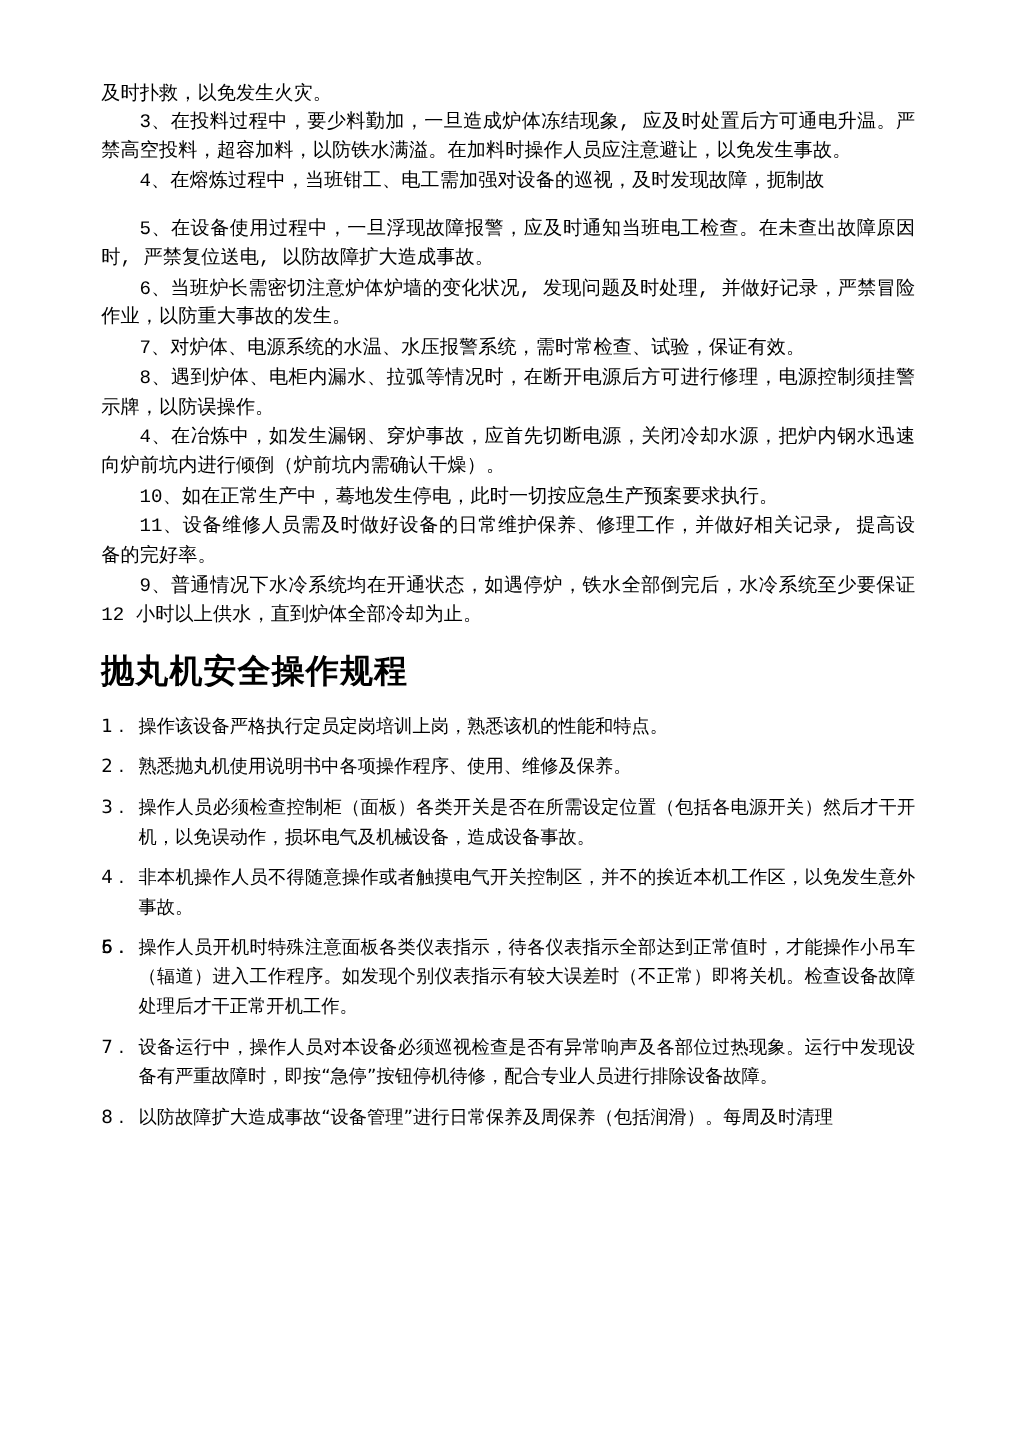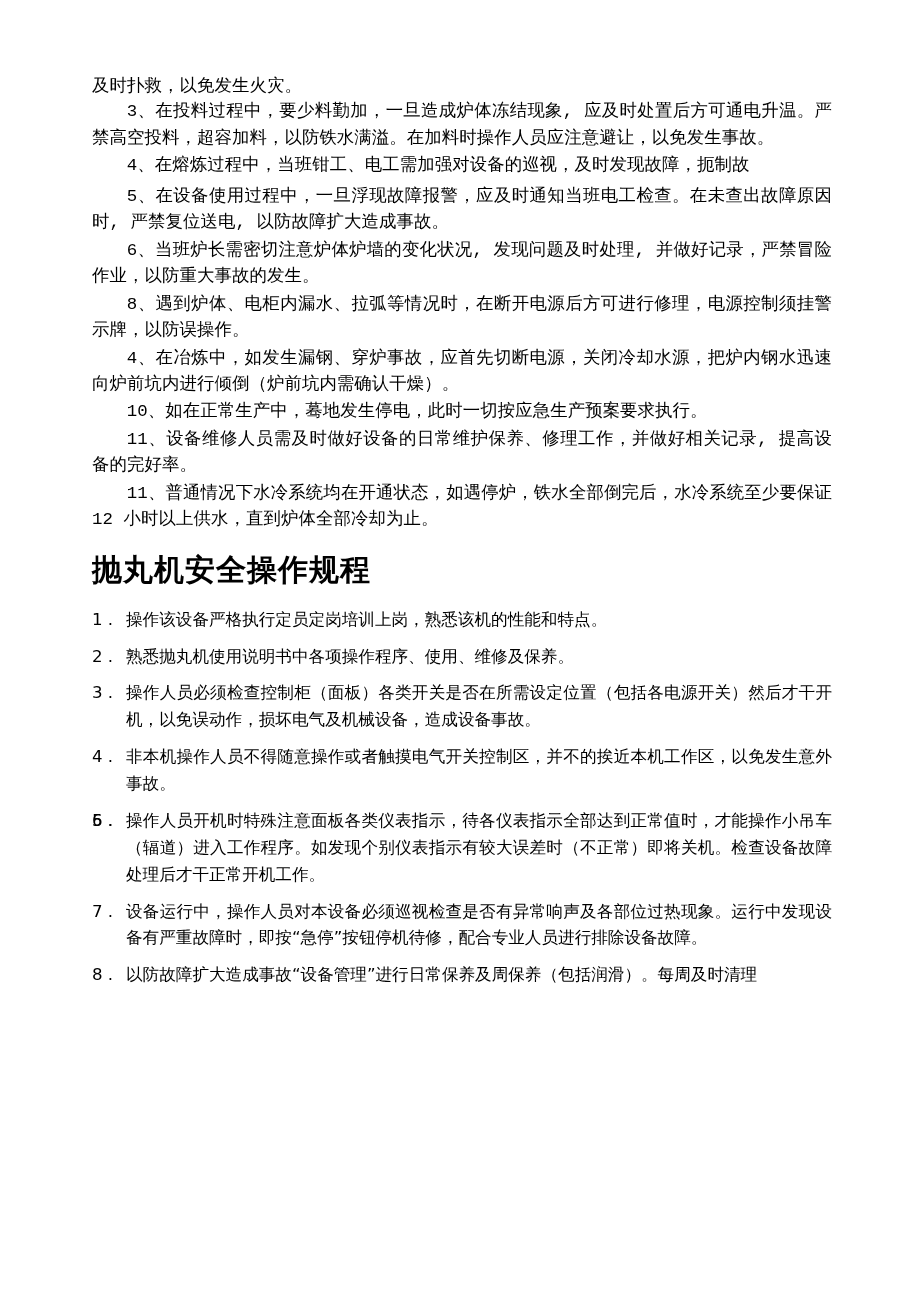--- a/index.html
+++ b/index.html
@@ -35,21 +35,21 @@
     text-align: justify;
     text-justify: inter-ideograph;
     margin: 0 0 1px 0;
     letter-spacing: 0.1px;
   }
   .para.indent {
     text-indent: 2em;
     font-family: Liberation Mono, monospace;
   }
   .para.gap-before {
-    margin-top: 4px;
+    margin-top: 17px;
   }
   
   .doc-heading {
     font-size: 30px;
     font-weight: bold;
     text-align: left;
     margin: 16px 0 16px 0;
     letter-spacing: 1px;
     font-family: "DejaVu Sans", "Liberation Sans", sans-serif;
   }
@@ -90,25 +90,26 @@
 
 <div class="page">
   <div class="content">
 
     <div class="section-top">
       <p class="para">及时扑救，以免发生火灾。</p>
       <p class="para indent">3、在投料过程中，要少料勤加，一旦造成炉体冻结现象, 应及时处置后方可通电升温。严禁高空投料，超容加料，以防铁水满溢。在加料时操作人员应注意避让，以免发生事故。</p>
       <p class="para indent">4、在熔炼过程中，当班钳工、电工需加强对设备的巡视，及时发现故障，扼制故</p>
       <p class="para indent gap-before">5、在设备使用过程中，一旦浮现故障报警，应及时通知当班电工检查。在未查出故障原因时, 严禁复位送电, 以防故障扩大造成事故。</p>
       <p class="para indent">6、当班炉长需密切注意炉体炉墙的变化状况, 发现问题及时处理, 并做好记录，严禁冒险作业，以防重大事故的发生。</p>
+      <p class="para indent">7、对炉体、电源系统的水温、水压报警系统，需时常检查、试验，保证有效。</p>
       <p class="para indent">8、遇到炉体、电柜内漏水、拉弧等情况时，在断开电源后方可进行修理，电源控制须挂警示牌，以防误操作。</p>
       <p class="para indent">4、在冶炼中，如发生漏钢、穿炉事故，应首先切断电源，关闭冷却水源，把炉内钢水迅速向炉前坑内进行倾倒（炉前坑内需确认干燥）。</p>
       <p class="para indent">10、如在正常生产中，蓦地发生停电，此时一切按应急生产预案要求执行。</p>
       <p class="para indent">11、设备维修人员需及时做好设备的日常维护保养、修理工作，并做好相关记录, 提高设备的完好率。</p>
-      <p class="para indent">11、普通情况下水冷系统均在开通状态，如遇停炉，铁水全部倒完后，水冷系统至少要保证 12 小时以上供水，直到炉体全部冷却为止。</p>
+      <p class="para indent">9、普通情况下水冷系统均在开通状态，如遇停炉，铁水全部倒完后，水冷系统至少要保证 12 小时以上供水，直到炉体全部冷却为止。</p>
     </div>
 
     <h1 class="doc-heading">抛丸机安全操作规程</h1>
 
     <ol class="rules">
       <li>
         <span class="num">1 .</span>
         <span class="txt">操作该设备严格执行定员定岗培训上岗，熟悉该机的性能和特点。</span>
       </li>
       <li>

